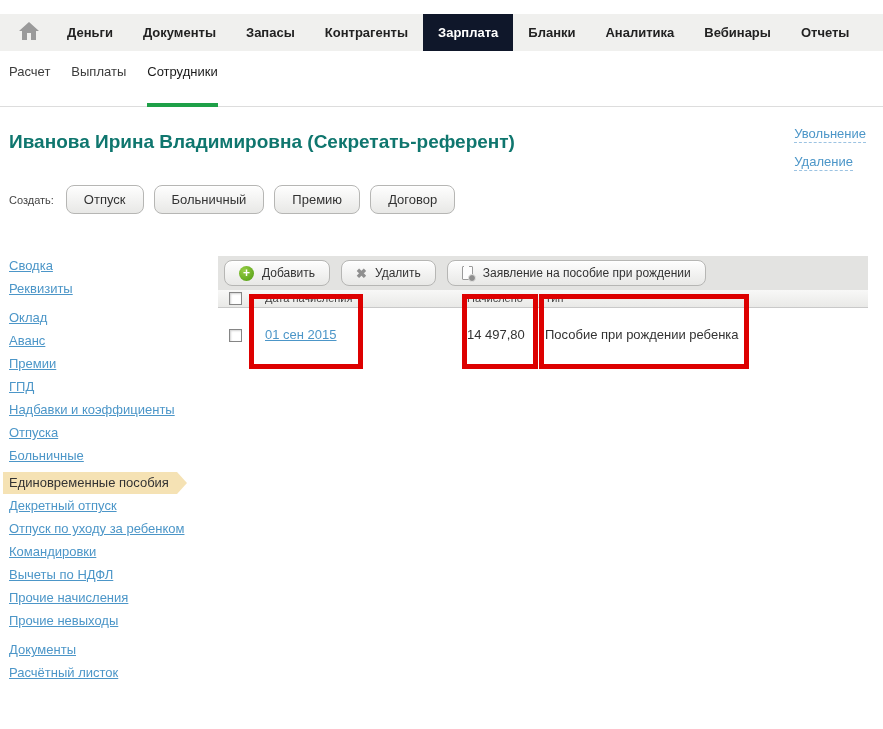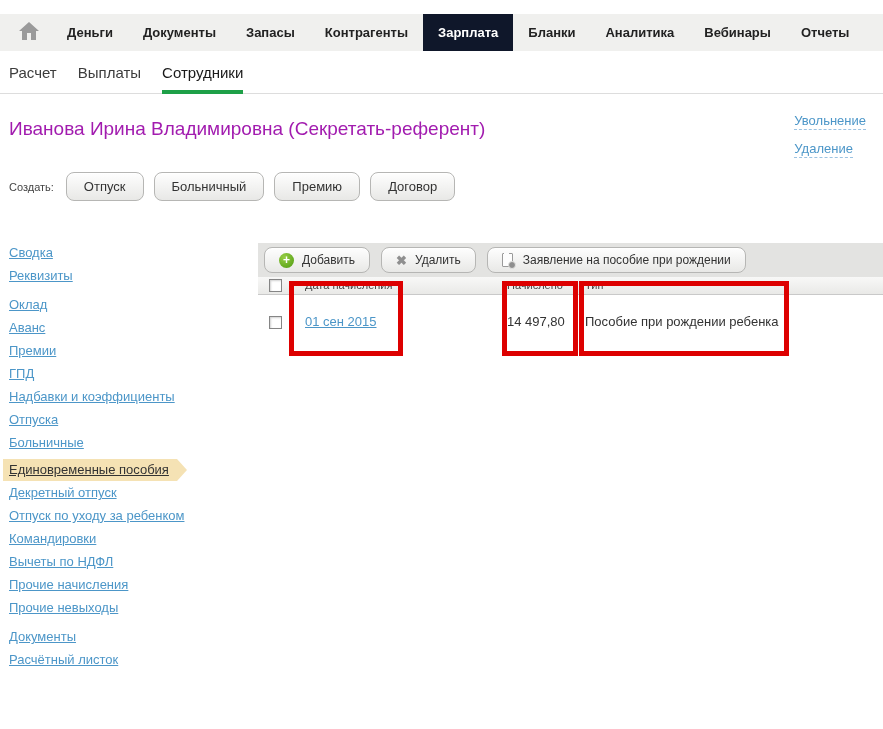--- a/index.html
+++ b/index.html
@@ -18,53 +18,53 @@
   .home-btn { display:flex; align-items:center; padding:0 13px; cursor:pointer; }
   .topnav-item {
     display:flex; align-items:center; padding:0 15px;
     font-size:13px; font-weight:bold; color:#222; cursor:pointer; white-space:nowrap;
   }
   .topnav-item.active { background:#0f172a; color:#fff; }
 
   
   .subnav { display:flex; gap:21px; padding:13px 0 0 9px; border-bottom:1px solid #ddd; }
   .subnav-item {
-    font-size:15px; color:#3c3c3c; padding-bottom:9px; cursor:pointer;
+    font-size:13px; color:#3c3c3c; padding-bottom:24px; cursor:pointer;
     border-bottom:4px solid transparent; margin-bottom:-1px;
   }
   .subnav-item.active { color:#1a1a1a; border-bottom-color:#1EA048; }
 
   
   .page-header { position:relative; padding:23px 9px 0; }
-  .page-title { font-size:19px; font-weight:normal; color:#a21caf; line-height:24px; width:640px; }
+  .page-title { font-size:19px; font-weight:bold; color:#0f766e; line-height:24px; width:640px; }
   .header-actions { position:absolute; right:17px; top:17px; text-align:left; }
   .pseudo-link {
     display:inline-block; font-size:13px; color:#4C96C8;
     border-bottom:1px dashed #9cc3e2; margin-bottom:9px; cursor:pointer; line-height:16px;
   }
 
   
   .create-bar { margin:31px 0 0 9px; display:flex; align-items:center; gap:10px; }
   .create-label { font-size:11px; color:#444; margin-right:2px; }
   .btn {
     display:inline-flex; align-items:center; justify-content:center;
     background:linear-gradient(#fefefe,#e8e8e6); border:1px solid #b6b6b4;
     border-radius:8px; font-size:13px; color:#333; cursor:pointer;
     padding:6px 17px; box-shadow:0 1px 0 rgba(255,255,255,.8) inset; white-space:nowrap;
   }
 
   
-  .content { display:flex; margin-top:42px; padding-left:9px;gap:40px; }
+  .content { display:flex; margin-top:42px; padding-left:9px; }
   .sidebar { width:209px; flex-shrink:0; padding-top:3px; }
   .sidebar-item { margin-bottom:9px; font-size:13px; line-height:14px; }
   .sidebar-item.gap { margin-top:15px; }
   .sidebar-item a { color:#4C96C8; text-decoration:underline; cursor:pointer; }
   .sidebar-item.active-item {
     position:relative; display:inline-block; background:#F5E2B4;
-    padding:4px 8px 4px 6px; margin-left:-6px; margin-bottom:5px; color:#333; cursor:pointer;text-decoration:underline;
+    padding:4px 8px 4px 6px; margin-left:-6px; margin-bottom:5px; color:#333; cursor:pointer;
   }
   .sidebar-item.active-item::after {
     content:""; position:absolute; right:-10px; top:0;
     border-top:11px solid transparent; border-bottom:11px solid transparent;
     border-left:10px solid #F5E2B4;
   }
 
   
   .main { position:relative; width:650px; }
   .toolbar { background:#e3e3e1; padding:4px 6px; display:flex; gap:11px; }

